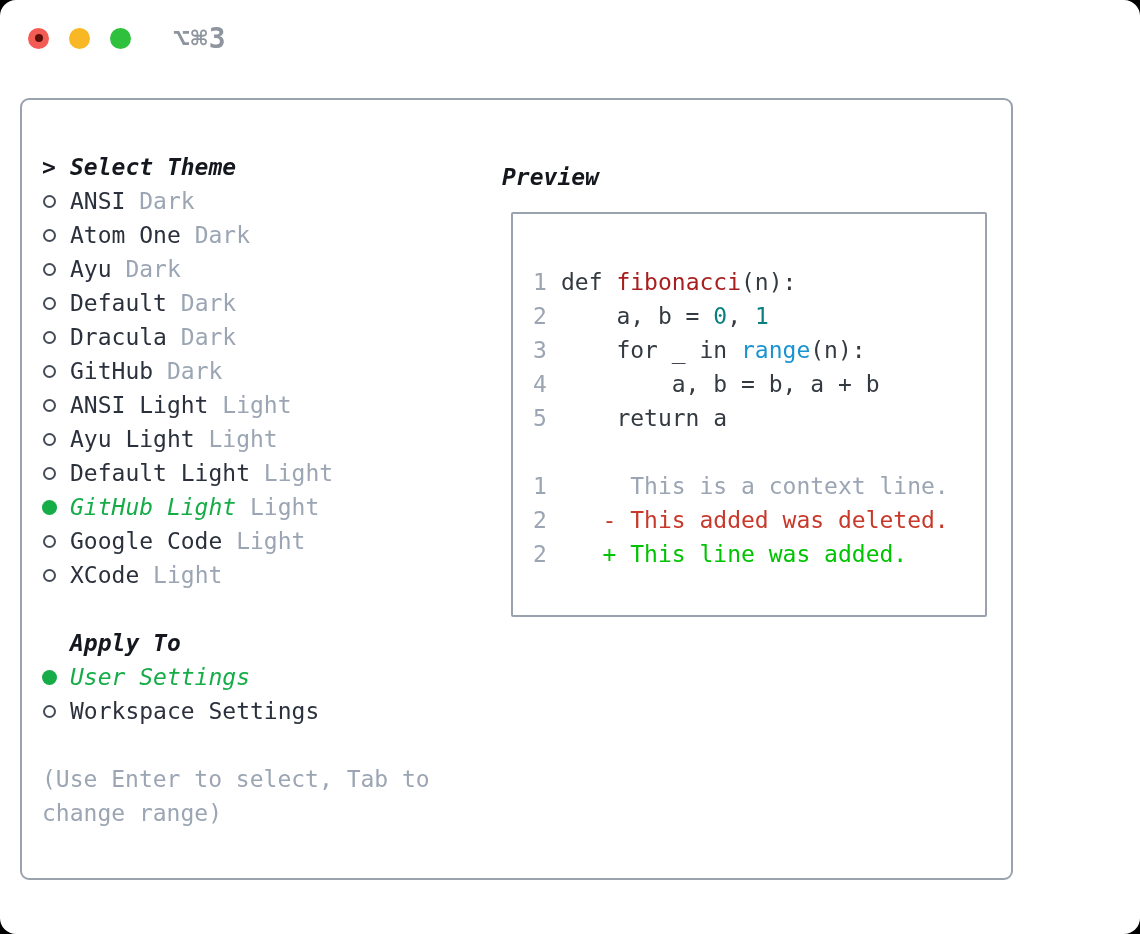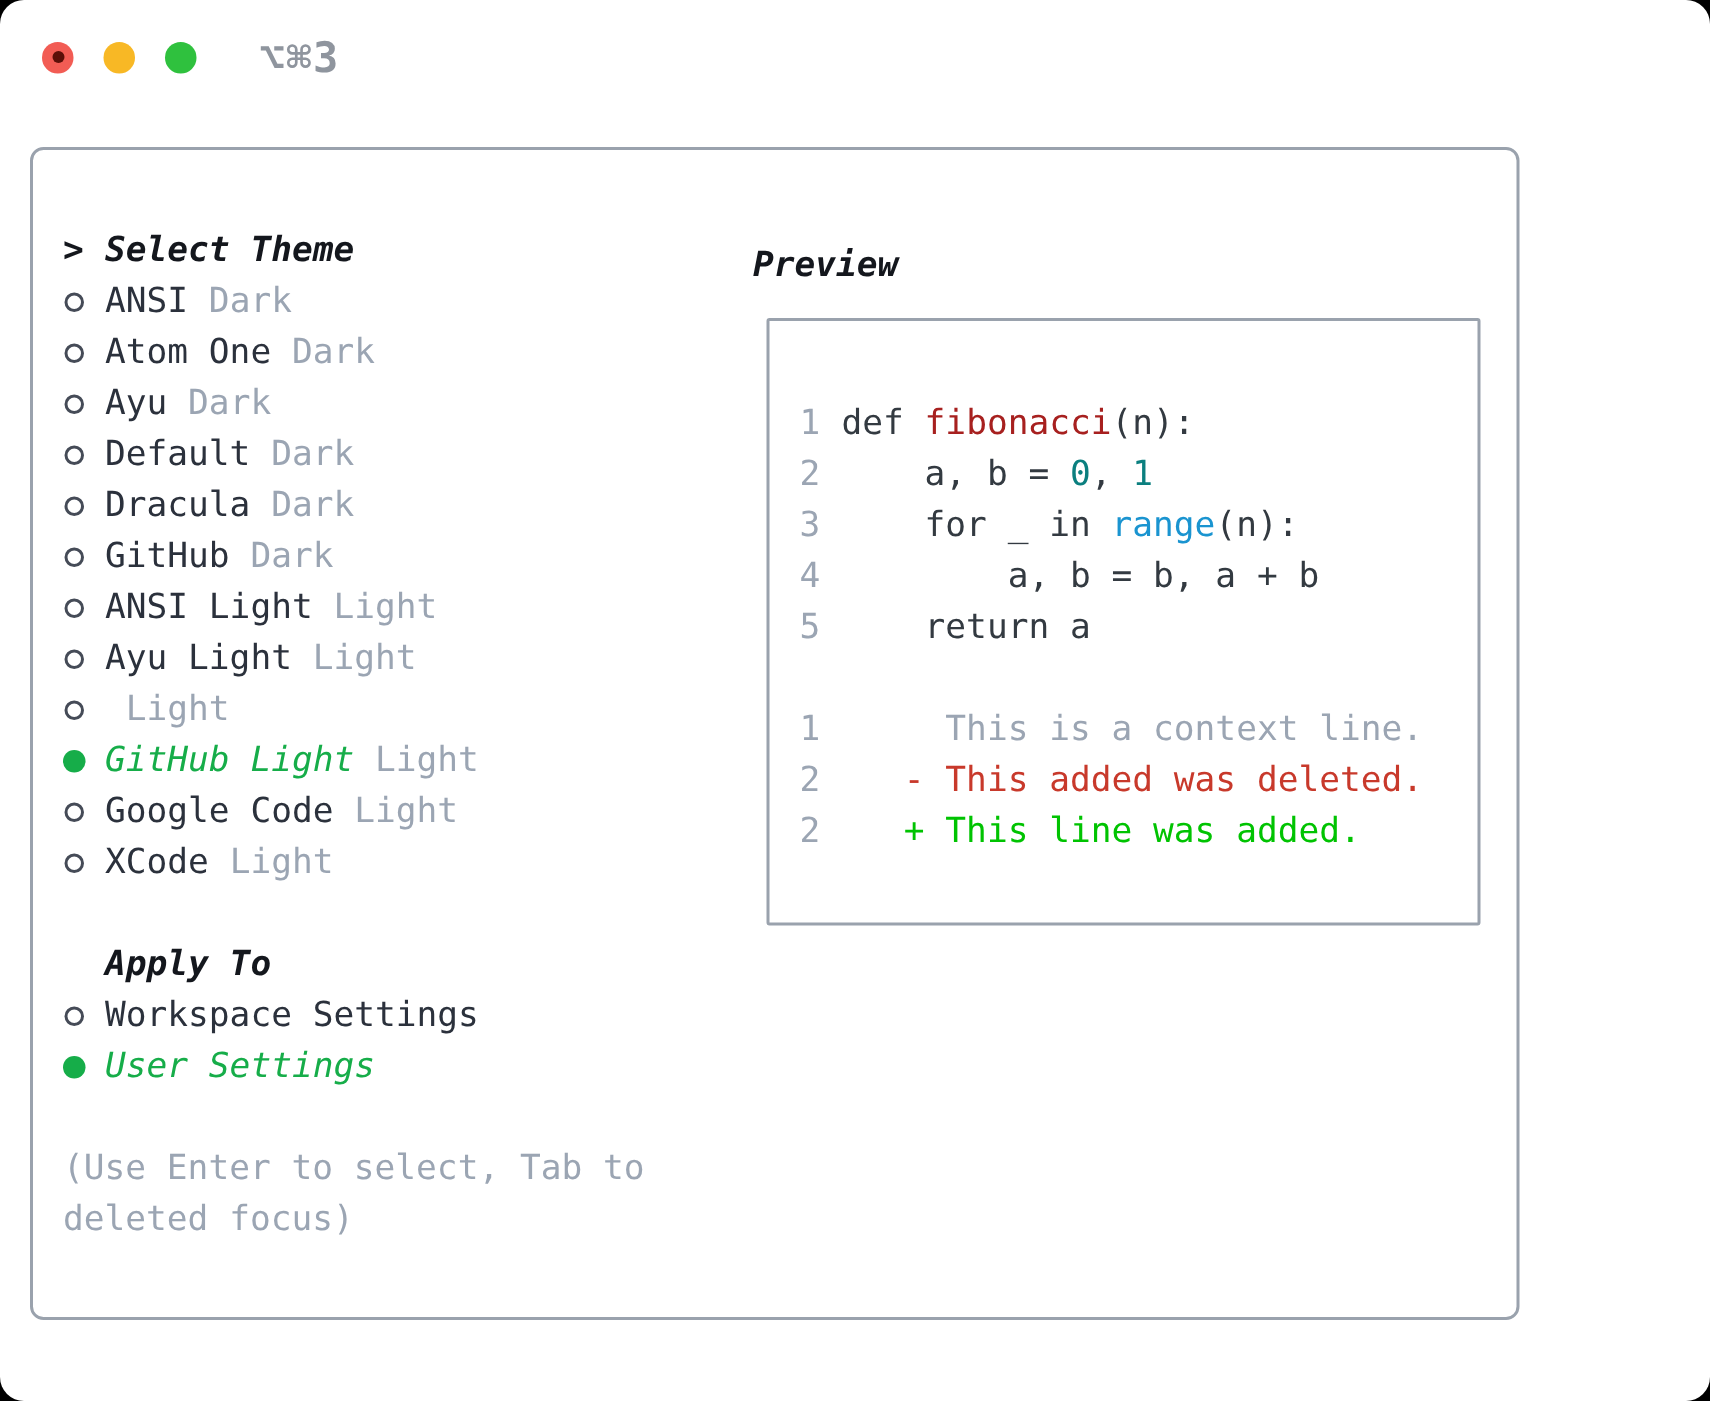--- a/index.html
+++ b/index.html
@@ -91,39 +91,39 @@
 
       <div id="theme-list">
           <div class="row"><span class="marker-col"><span class="dot"></span></span><span class="tname">ANSI</span><span class="tvariant"> Dark</span></div>
           <div class="row"><span class="marker-col"><span class="dot"></span></span><span class="tname">Atom One</span><span class="tvariant"> Dark</span></div>
           <div class="row"><span class="marker-col"><span class="dot"></span></span><span class="tname">Ayu</span><span class="tvariant"> Dark</span></div>
           <div class="row"><span class="marker-col"><span class="dot"></span></span><span class="tname">Default</span><span class="tvariant"> Dark</span></div>
           <div class="row"><span class="marker-col"><span class="dot"></span></span><span class="tname">Dracula</span><span class="tvariant"> Dark</span></div>
           <div class="row"><span class="marker-col"><span class="dot"></span></span><span class="tname">GitHub</span><span class="tvariant"> Dark</span></div>
           <div class="row"><span class="marker-col"><span class="dot"></span></span><span class="tname">ANSI Light</span><span class="tvariant"> Light</span></div>
           <div class="row"><span class="marker-col"><span class="dot"></span></span><span class="tname">Ayu Light</span><span class="tvariant"> Light</span></div>
-          <div class="row"><span class="marker-col"><span class="dot"></span></span><span class="tvariant"> Light</span></div>
+          <div class="row"><span class="marker-col"><span class="dot"></span></span><span class="tname">Default Light</span><span class="tvariant"> Light</span></div>
           <div class="row"><span class="marker-col"><span class="dot on"></span></span><span class="tname sel">GitHub Light</span><span class="tvariant"> Light</span></div>
           <div class="row"><span class="marker-col"><span class="dot"></span></span><span class="tname">Google Code</span><span class="tvariant"> Light</span></div>
           <div class="row"><span class="marker-col"><span class="dot"></span></span><span class="tname">XCode</span><span class="tvariant"> Light</span></div>
         </div>
 
       <div class="spacer"></div>
 
       <div class="row">
         <span class="marker-col"></span>
         <span class="h">Apply To</span>
       </div>
 
       <div id="apply-list">
+          <div class="row"><span class="marker-col"><span class="dot on"></span></span><span class="tname sel">User Settings</span></div>
           <div class="row"><span class="marker-col"><span class="dot"></span></span><span class="tname">Workspace Settings</span></div>
-          <div class="row"><span class="marker-col"><span class="dot on"></span></span><span class="tname sel">User Settings</span></div>
         </div>
 
-      <div class="hint">(Use Enter to select, Tab to deleted focus)</div>
+      <div class="hint">(Use Enter to select, Tab to change range)</div>
     </div>
 
     <div class="right-pane">
       <div class="row">
         <span class="h">Preview</span>
       </div>
       <div class="preview-box">
         <div id="code-lines">
             <div class="crow"><span class="lnum">1</span><span class="ctext"><span class="tok-plain">def </span><span class="tok-func">fibonacci</span><span class="tok-plain">(n):</span></span></div>
             <div class="crow"><span class="lnum">2</span><span class="ctext"><span class="tok-plain">    a, b = </span><span class="tok-number">0</span><span class="tok-plain">, </span><span class="tok-number">1</span></span></div>

